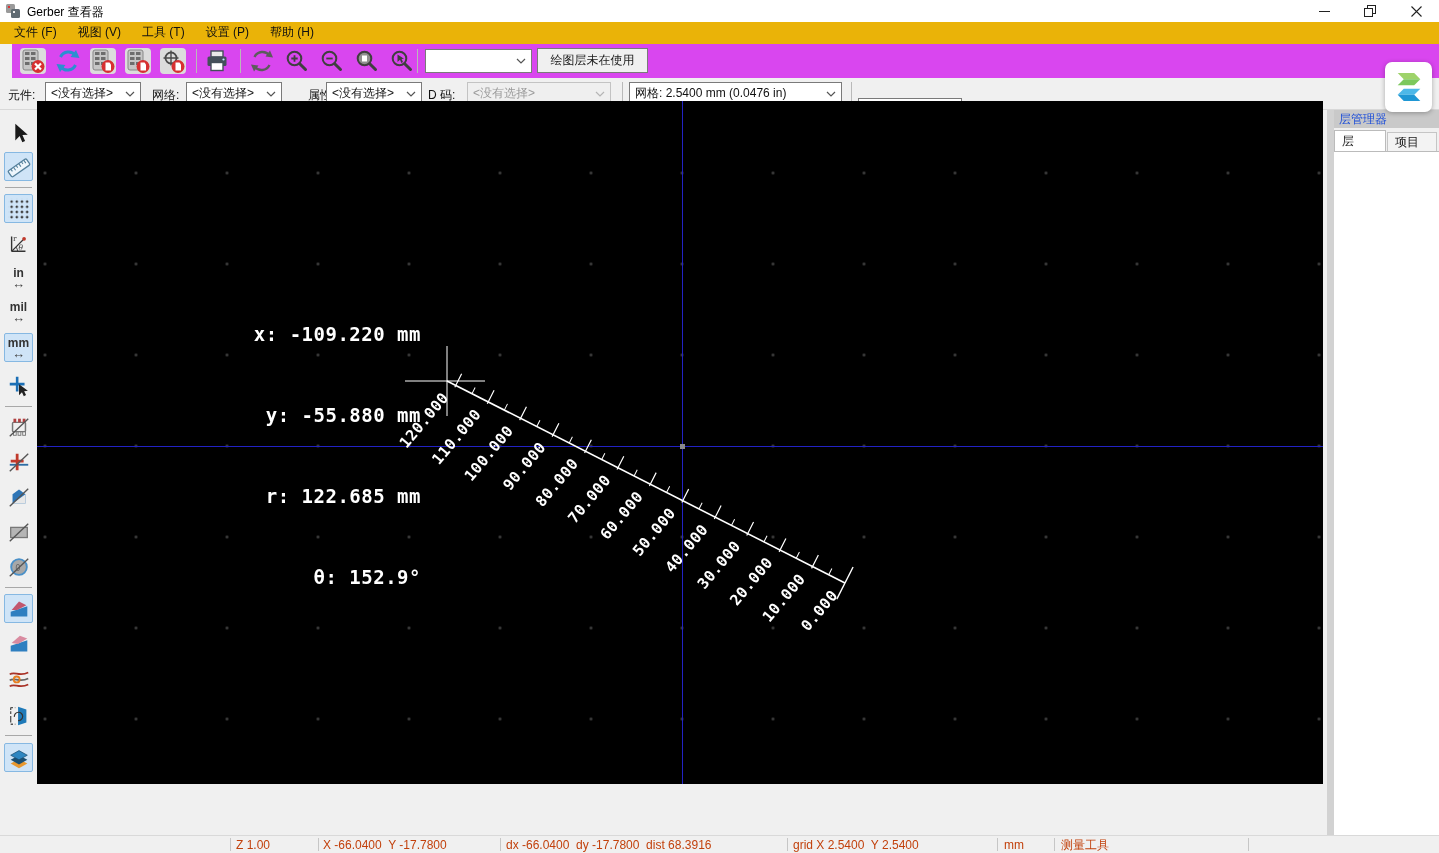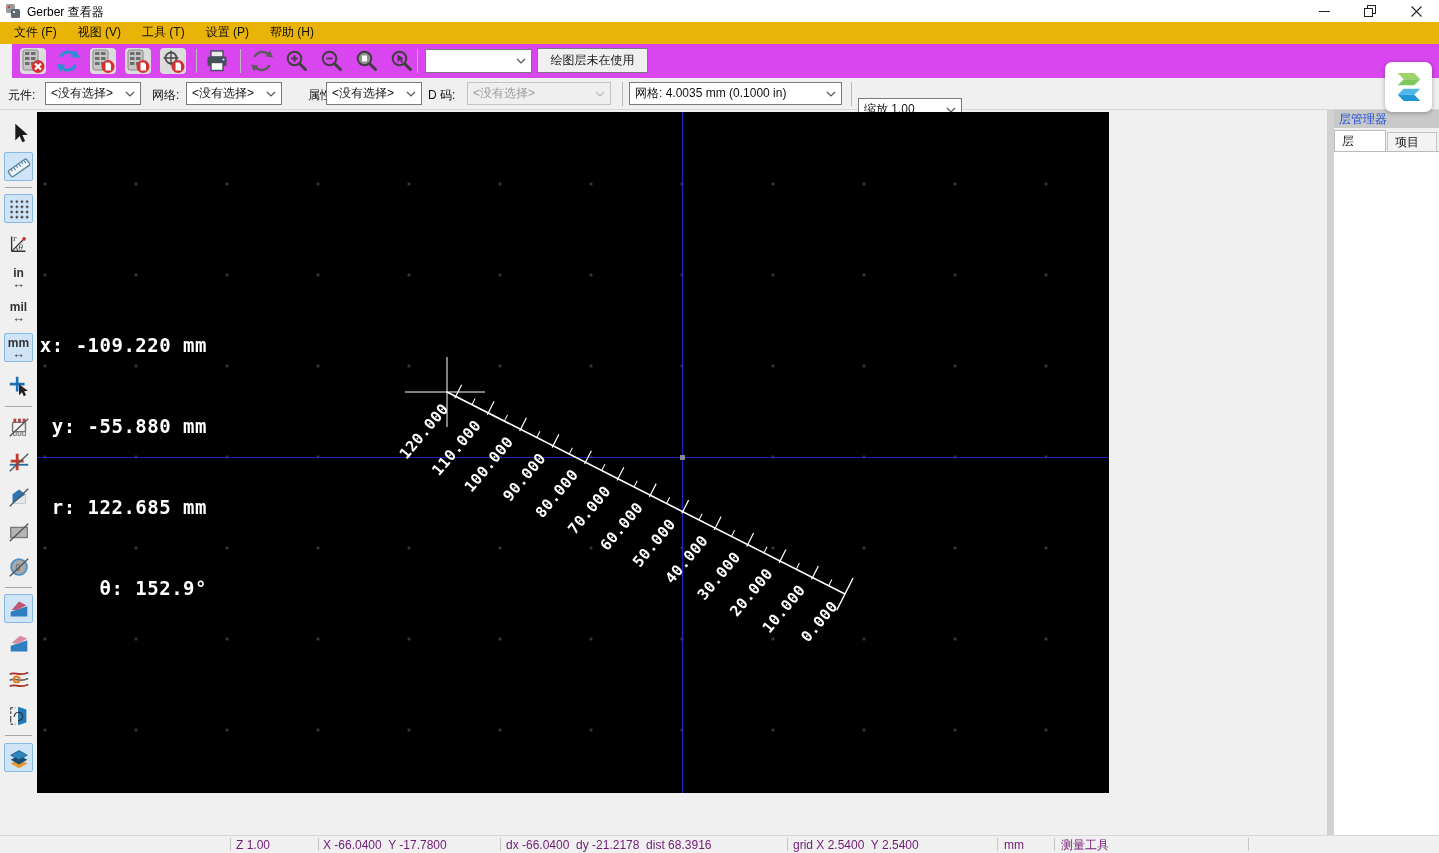--- a/index.html
+++ b/index.html
@@ -38,21 +38,21 @@
   .sidebar { position:absolute; left:0; top:110px; width:37px; height:683px; background:#f0f0f0; }
   .sbtn { position:absolute; left:4px; width:29px; height:29px; display:flex; align-items:center; justify-content:center; border-radius:2px; }
   .sbtn.active { background:#cfe4f7; border:1px solid #86b8e2; }
   .ssep { position:absolute; left:5px; width:27px; height:1px; background:#a8a8a8; }
   .unit { display:flex; flex-direction:column; align-items:center; line-height:11px; }
   .unit .ulab { font-weight:bold; font-size:12px; color:#333; }
   .unit .arr { font-size:13px; color:#444; line-height:9px; }
   .gridicon { width:21px; height:21px; background-image:radial-gradient(circle,#3c3c3c 1.1px, transparent 1.5px); background-size:5.2px 5.2px; background-position:1px 1px; }
 
   
-  .canvas { position:absolute; left:37px; top:112px; width:1072px; height:683px; background-color:#000;
+  .canvas { position:absolute; left:37px; top:101px; width:1286px; height:683px; background-color:#000;
             background-image:radial-gradient(circle,#3e3e3e 1.1px, transparent 1.7px);
             background-size:91px 91px; background-position:-37.5px 26.5px; overflow:hidden; }
   .axis-v { position:absolute; left:645px; top:0; width:1px; height:683px; background:#2222c4; }
   .axis-h { position:absolute; left:0; top:345px; width:1290px; height:1px; background:#2222c4; }
   .origin { position:absolute; left:643px; top:343px; width:5px; height:5px; background:#8a8a8a; }
   .measure-block { position:absolute; top:166px; right:902px; text-align:right; color:#fff;
                    font-family:"DejaVu Sans Mono", monospace; font-weight:bold; font-size:19px; line-height:27px; letter-spacing:0.5px; white-space:pre; }
   .rulersvg { position:absolute; left:0; top:0; }
   .rl { font-family:"DejaVu Sans Mono", monospace; font-weight:bold; font-size:15px; fill:#fff; text-anchor:end; letter-spacing:0.5px; }
 
@@ -61,21 +61,21 @@
   .rp-strip { position:absolute; left:0; top:0; width:7px; height:100%; background:#d2d2d2; }
   .rp-header { position:absolute; left:7px; top:0; right:0; height:18px; background:#c9c9c9; font-size:12px; line-height:18px; padding-left:5px; color:#1d4ed8; }
   .rp-tabs { position:absolute; left:7px; top:18px; right:0; height:24px; background:#f0f0f0; }
   .rp-tab-sel { position:absolute; left:0; top:2px; width:52px; height:23px; background:#fff; border:1px solid #bbb; border-bottom:none; line-height:21px; padding-left:7px; font-size:12px; }
   .rp-tab { position:absolute; left:53px; top:4px; width:50px; height:21px; background:#f3f3f3; border:1px solid #c5c5c5; line-height:19px; padding-left:7px; font-size:12px; }
   .rp-content { position:absolute; left:7px; top:41px; right:0; bottom:0; background:#fff; border-top:1px solid #bbb; }
 
   
   .bottomstrip { position:absolute; left:0; top:793px; width:1327px; height:42px; background:#f0f0f0; }
   .statusbar { position:absolute; left:0; top:835px; width:1439px; height:18px; background:#f0f0f0; border-top:1px solid #d9d9d9; }
-  .sf { position:absolute; top:1px; line-height:16px; font-size:12px; white-space:pre; color:#701a75; }
+  .sf { position:absolute; top:1px; line-height:16px; font-size:12px; white-space:pre; color:#c2410c; }
   .sd { position:absolute; top:2px; width:1px; height:13px; background:#c6c6c6; }
 
   
   .floatlogo { position:absolute; left:1385px; top:62px; width:47px; height:50px; background:#fff; border-radius:7px;
                box-shadow:0 1px 5px rgba(0,0,0,0.3); display:flex; align-items:center; justify-content:center; z-index:50; }
 </style>
 </head>
 <body>
 
 <div id="app">
@@ -275,21 +275,21 @@
     <div class="combo disabled" style="left:467px; top:4px; width:144px; height:23px">
       <span>&lt;没有选择&gt;</span>
       <svg class="chev" width="10" height="6">
           <path d="M1 1 L5 5 L9 1" stroke="#b5b5b5" fill="none" stroke-width="1.2"></path>
         </svg>
     </div>
 
     <div class="tsep" style="left:622px; top:4px"></div>
 
     <div class="combo" style="left:629px; top:4px; width:213px; height:23px">
-      <span>网格: 4.0035 mm (0.1000 in)</span>
+      <span>网格: 2.5400 mm (0.0476 in)</span>
       <svg class="chev" width="10" height="6">
           <path d="M1 1 L5 5 L9 1" stroke="#555" fill="none" stroke-width="1.2"></path>
         </svg>
     </div>
 
     <div class="tsep" style="left:851px; top:4px"></div>
 
     <div class="combo" style="left:858px; top:20px; width:104px; height:23px">
       <span>缩放 1.00</span>
       <svg class="chev" width="10" height="6">
@@ -502,21 +502,21 @@
   </div>
 
   <div class="bottomstrip"></div>
 
   <div class="statusbar">
     <div class="sd" style="left:230px"></div>
     <span class="sf" style="left:236px">Z 1.00</span>
     <div class="sd" style="left:318px"></div>
     <span class="sf" style="left:323px">X -66.0400  Y -17.7800</span>
     <div class="sd" style="left:500px"></div>
-    <span class="sf" style="left:506px">dx -66.0400  dy -21.2178  dist 68.3916</span>
+    <span class="sf" style="left:506px">dx -66.0400  dy -17.7800  dist 68.3916</span>
     <div class="sd" style="left:787px"></div>
     <span class="sf" style="left:793px">grid X 2.5400  Y 2.5400</span>
     <div class="sd" style="left:997px"></div>
     <span class="sf" style="left:1004px">mm</span>
     <div class="sd" style="left:1054px"></div>
     <span class="sf" style="left:1061px">测量工具</span>
     <div class="sd" style="left:1248px"></div>
   </div>
 
   <div class="floatlogo">

